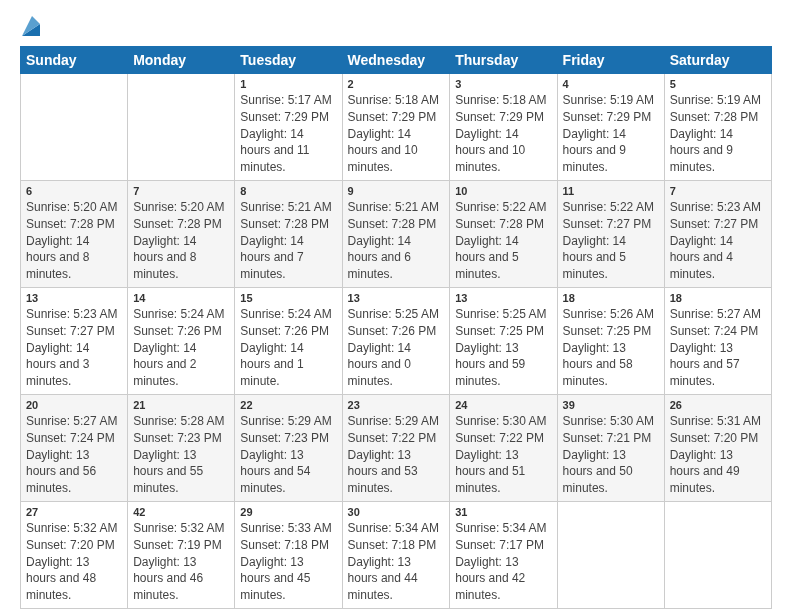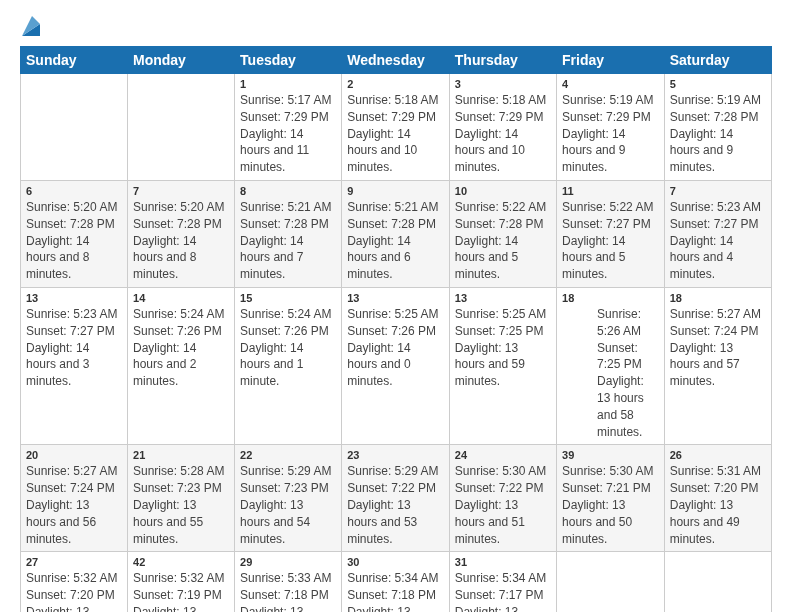--- a/index.html
+++ b/index.html
@@ -230,21 +230,21 @@
 Daylight: 14 hours and 0 minutes.</div>
           </td>
           <td>
             <div class="day-number">13</div>
             <div class="day-info" style="white-space: pre-line;">Sunrise: 5:25 AM
 Sunset: 7:25 PM
 Daylight: 13 hours and 59 minutes.</div>
           </td>
           <td>
             <div class="day-number">18</div>
-            <div class="day-info" style="white-space: pre-line; margin-left: 35px;">Sunrise: 5:26 AM
+            <div class="day-info" style="white-space: pre-line;">Sunrise: 5:26 AM
 Sunset: 7:25 PM
 Daylight: 13 hours and 58 minutes.</div>
           </td>
           <td>
             <div class="day-number">18</div>
             <div class="day-info" style="white-space: pre-line;">Sunrise: 5:27 AM
 Sunset: 7:24 PM
 Daylight: 13 hours and 57 minutes.</div>
           </td>
         </tr>

